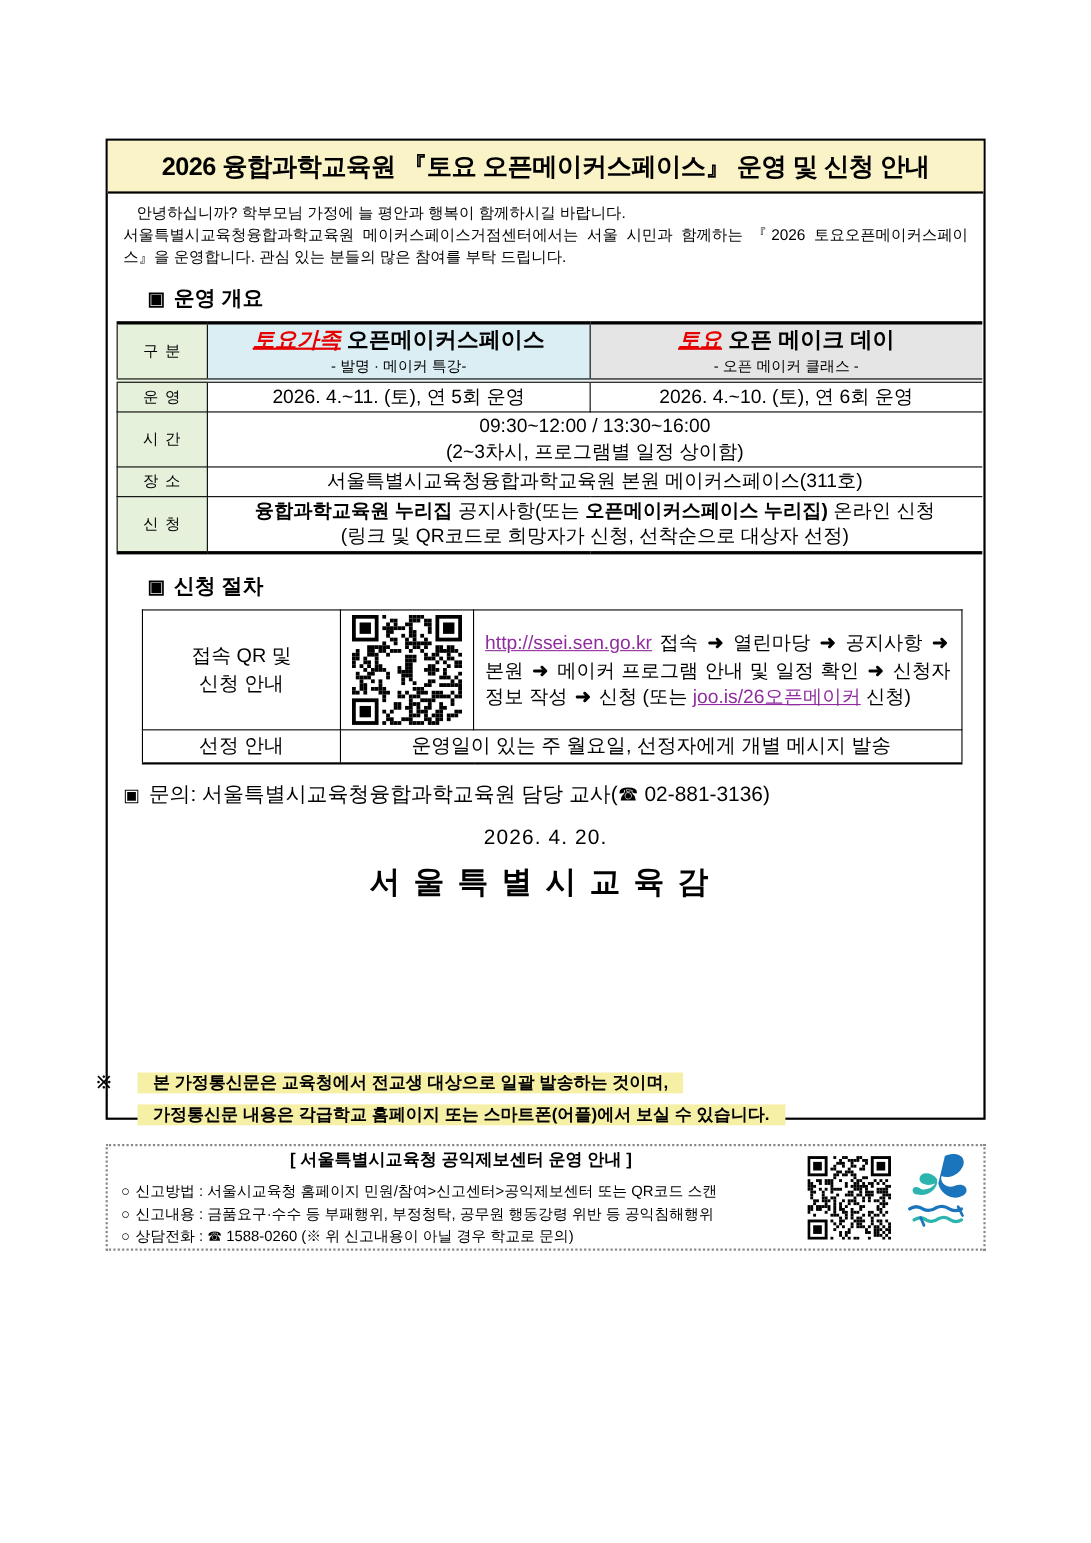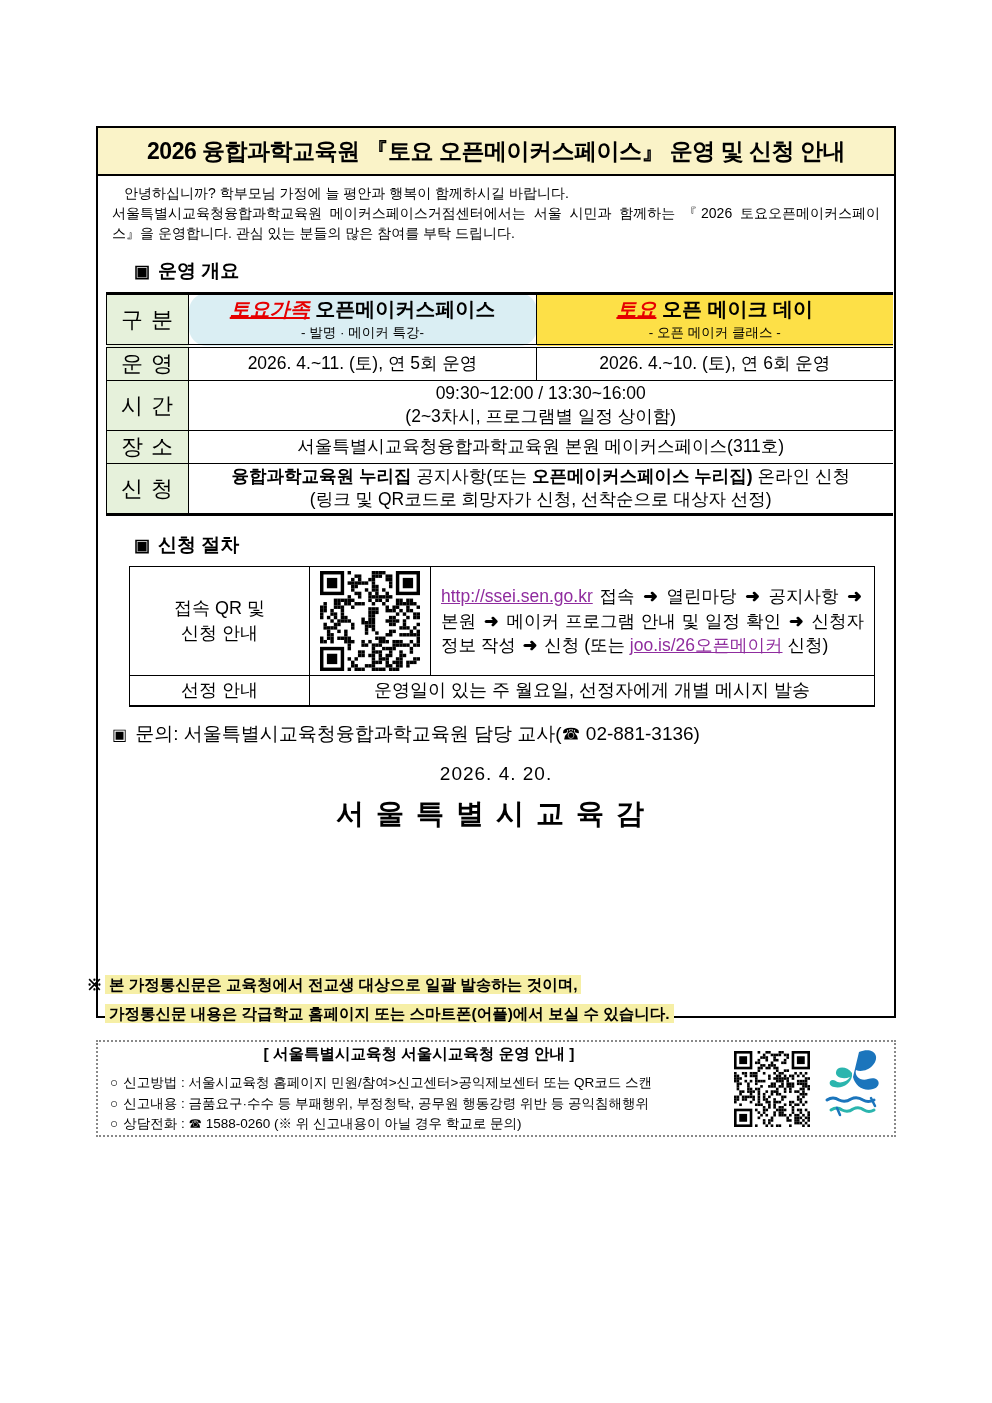--- a/index.html
+++ b/index.html
@@ -15,23 +15,23 @@
   .section-head { margin:14px 0 8px 36px; font-size:19px; font-weight:bold; }
   .section-head .marker { font-size:17px; margin-right:8px; }
 
   
   table { border-collapse:collapse; }
   .overview { margin-left:8px; width:786px; font-size:17.5px; table-layout:fixed; }
   .overview td { border:1.5px solid #000; text-align:center; vertical-align:middle; padding:1px 4px; line-height:1.35; }
   .overview td:last-child { border-right:none; }
   .overview tr:first-child td { border-top:3px solid #000; border-bottom:4px double #000; }
   .overview tr:last-child td { border-bottom:3px solid #000; }
-  .overview .lbl { background:#E6F1DB; font-size:22px; letter-spacing:1px; }
-  .overview .hdr1 { background:#DAEEF3;border-radius:18px; }
-  .overview .hdr2 { background:#fde047; }
+  .overview .lbl { background:#E6F1DB; font-size:14px; letter-spacing:1px; }
+  .overview .hdr1 { background:#DAEEF3; }
+  .overview .hdr2 { background:#e5e5e5; }
   .overview .prog-name { font-size:20px; font-weight:bold; }
   .overview .prog-red { color:#E60000; font-style:italic; text-decoration:underline; }
   .overview .prog-sub { font-size:13.5px; margin-top:1px; }
   .overview .bold { font-weight:bold; }
 
   
   .proc { margin-left:31px; margin-top:2px; width:745px; font-size:18px; table-layout:fixed; }
   .proc td { border:1.5px solid #000; text-align:center; vertical-align:middle; padding:2px 4px; line-height:1.4; }
   .proc tr.hrow td { background:#DCEDD3; border-top:3px solid #000; border-bottom:4px double #000; font-size:18px; height:28px; }
   .proc tr:last-child td { border-bottom:2.5px solid #000; }
@@ -43,21 +43,21 @@
   .note-schedule { margin:16px 0 0 18px; font-weight:bold; font-size:19px; }
   .note-schedule .marker { margin-right:10px; font-weight:bold; }
   .note-contact { margin:14px 0 0 14px; font-size:19px; }
   .note-contact .marker { font-size:16px; margin-right:8px; }
   .doc-date { text-align:center; margin-top:16px; font-size:19px; letter-spacing:1px; }
   .signature { text-align:center; margin-top:10px; font-size:28px; font-weight:600; letter-spacing:12px; }
 
   
   .footer-notes { position:absolute; left:88px; top:970px; width:740px; font-size:15.5px; font-weight:bold; line-height:1.9; }
   .footer-notes .marker { margin-right:4px; }
-  .hl { background:#F6EFA6; padding:1px 4px; }
+  .hl { background:#F6EFA6; padding:1px 14px;margin-left:20px; }
   .footer-notes .l2 { margin-left:17px; }
 
   
   .report-box { position:absolute; left:96px; top:1040px; width:800px; height:97px; border:2px dotted #888; display:flex; align-items:center; padding:5px 8px 5px 12px; background:#fff; }
   .report-left { flex:1 1 auto; }
   .report-title { text-align:center; font-size:15.5px; font-weight:bold; margin:2px 0 8px 0; }
   .report-item { font-size:13.5px; line-height:1.55; white-space:nowrap; }
   .report-item .marker { margin-right:5px; }
   .report-qr { flex:0 0 auto; margin:0 10px 0 6px; }
   .report-logo { flex:0 0 auto; width:66px; text-align:center; }
@@ -473,21 +473,21 @@
     <div>
       <span class="marker">※</span><span class="hl">본 가정통신문은 교육청에서 전교생 대상으로 일괄 발송하는 것이며,</span>
     </div>
     <div class="l2">
       <span class="hl">가정통신문 내용은 각급학교 홈페이지 또는 스마트폰(어플)에서 보실 수 있습니다.</span>
     </div>
   </div>
 
   <div class="report-box">
     <div class="report-left">
-      <div class="report-title">[ 서울특별시교육청 서울시교육청 운영 안내 ]</div>
+      <div class="report-title">[ 서울특별시교육청 공익제보센터 운영 안내 ]</div>
       <div class="report-item">
         <span class="marker">○</span><span>신고방법 : 서울시교육청 홈페이지 민원/참여&gt;신고센터&gt;공익제보센터 또는 QR코드 스캔</span>
       </div>
       <div class="report-item">
         <span class="marker">○</span><span>신고내용 : 금품요구·수수 등 부패행위, 부정청탁, 공무원 행동강령 위반 등 공익침해행위</span>
       </div>
       <div class="report-item">
         <span class="marker">○</span><span>상담전화 : ☎ 1588-0260 (※ 위 신고내용이 아닐 경우 학교로 문의)</span>
       </div>
     </div>

